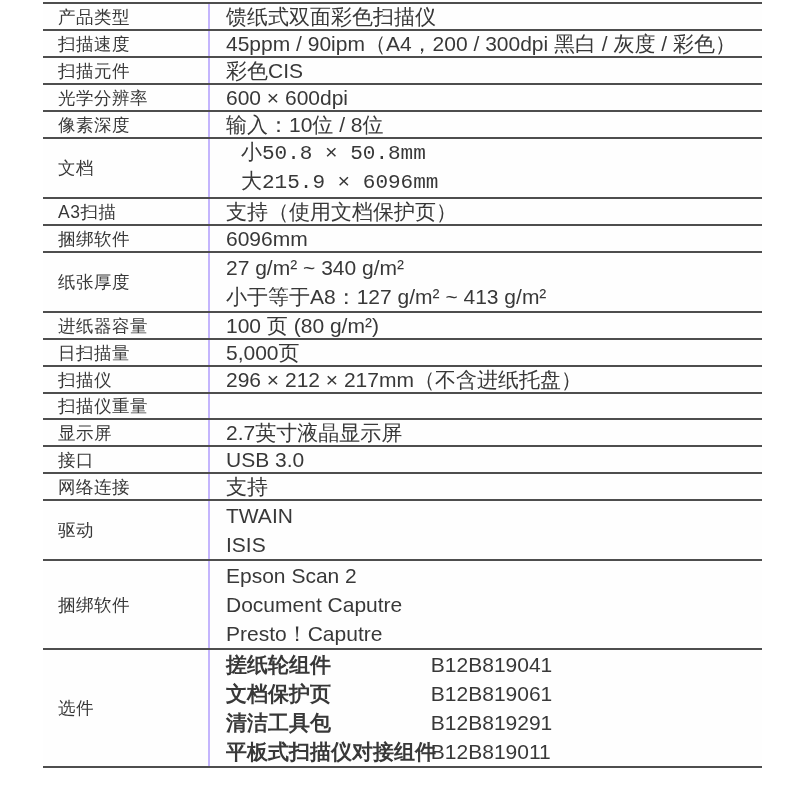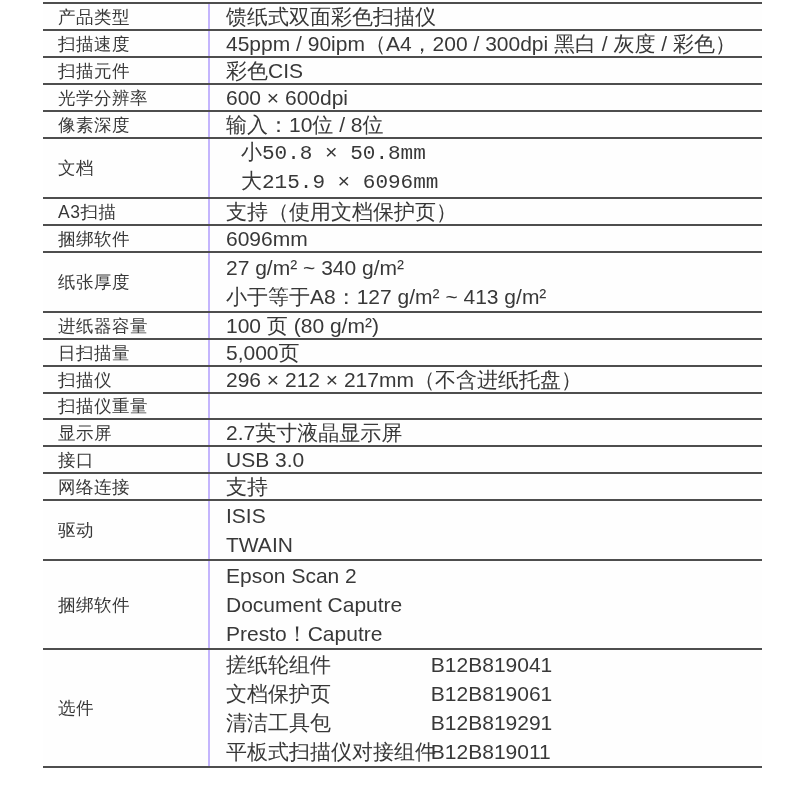--- a/index.html
+++ b/index.html
@@ -52,20 +52,21 @@
     height: 25px;
     line-height: 25px;
   }
   .val-line.indent {
     padding-left: 15px;
     font-family: Liberation Mono, monospace;
   }
   .opt-name {
     display: inline-block;
     width: 199px;
+    font-weight: bold;
   }
   .opt-code {
     display: inline-block;
   }
 </style>
 </head>
 <body>
 
 <div class="spec-table">
 
@@ -178,22 +179,22 @@
   <div class="row single">
     <div class="cell-label">网络连接</div>
     <div class="cell-value">
       <div class="val-line">支持</div>
     </div>
   </div>
 
   <div class="row">
     <div class="cell-label">驱动</div>
     <div class="cell-value">
+      <div class="val-line">TWAIN</div>
       <div class="val-line">ISIS</div>
-      <div class="val-line">TWAIN</div>
     </div>
   </div>
 
   <div class="row">
     <div class="cell-label">捆绑软件</div>
     <div class="cell-value">
       <div class="val-line">Epson Scan 2</div>
       <div class="val-line">Document Caputre</div>
       <div class="val-line">Presto！Caputre</div>
     </div>

